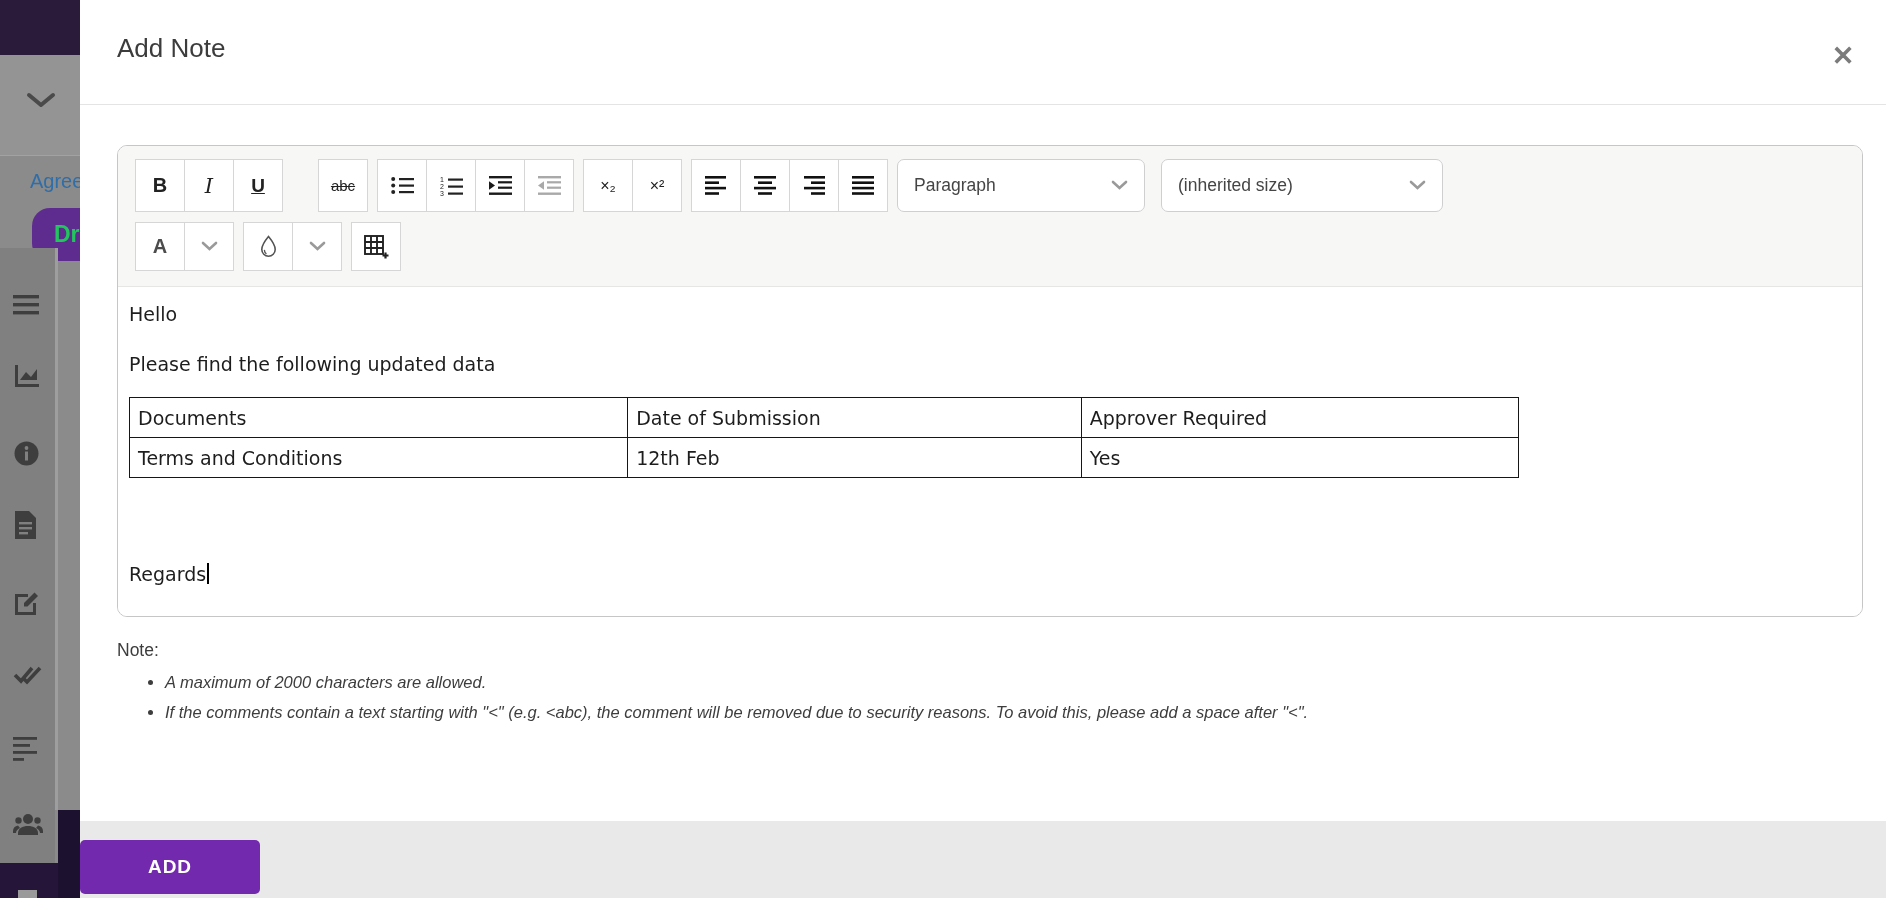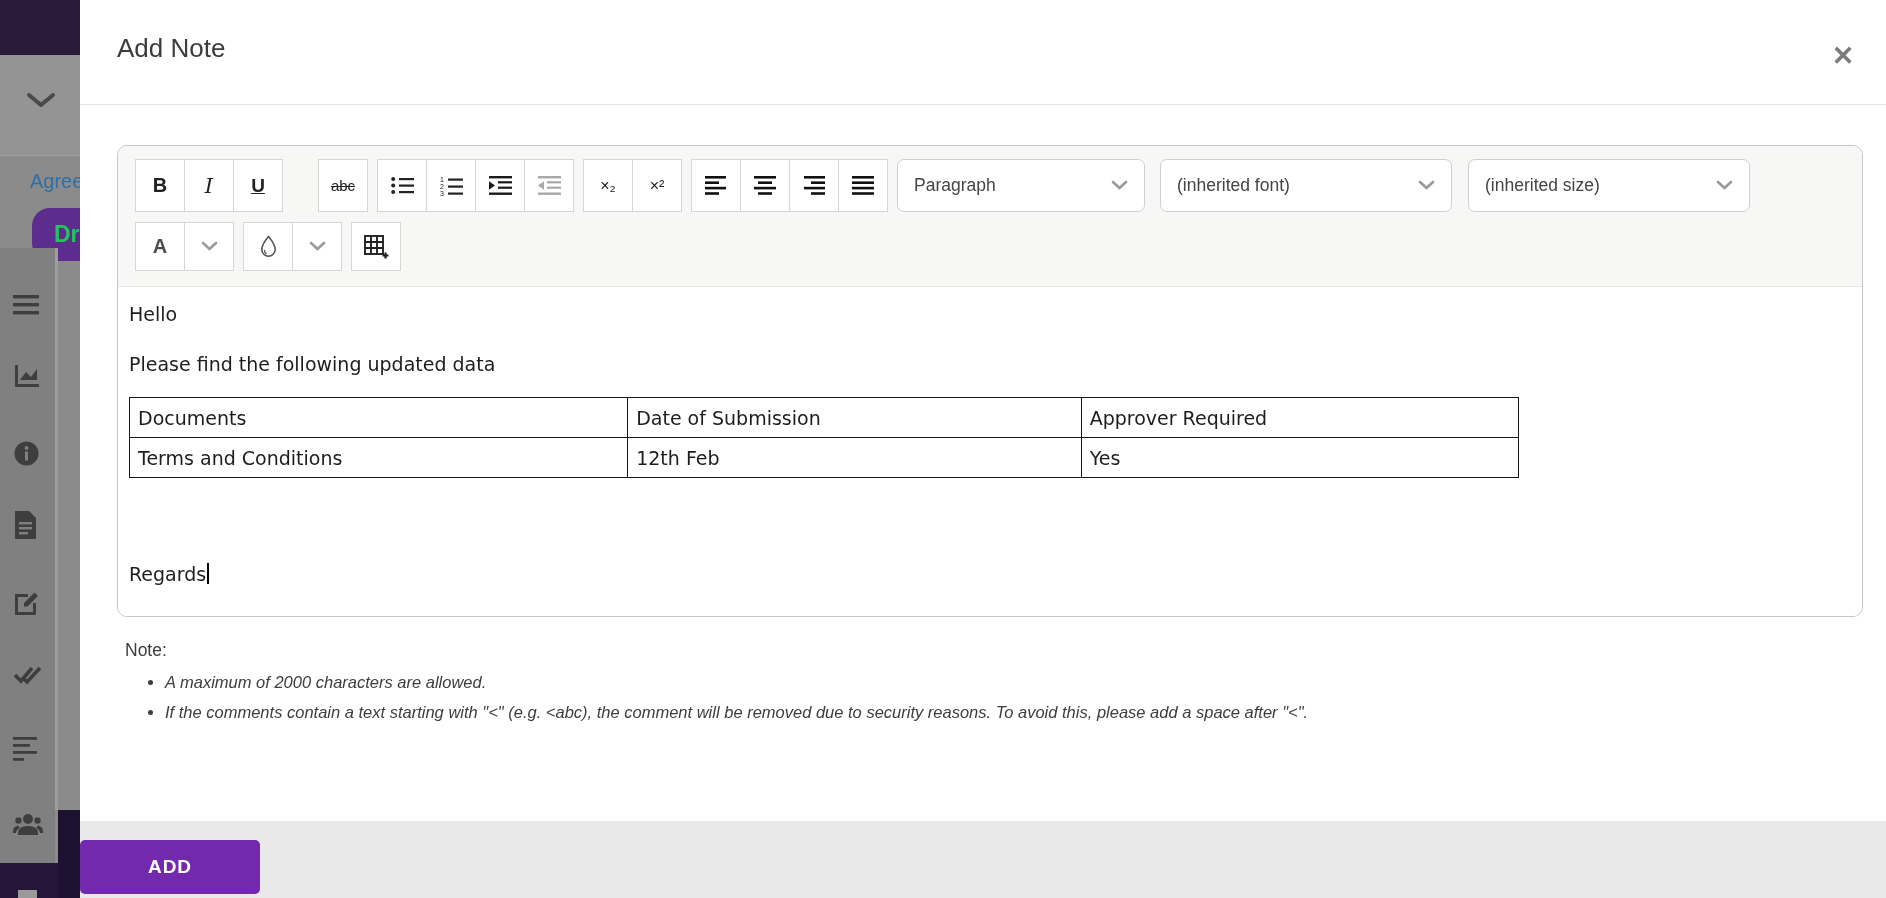--- a/index.html
+++ b/index.html
@@ -66,21 +66,21 @@
   .ec-p { line-height:26px; }
   .ec-p2 { margin-top:24px; }
   .ec-regards { margin-top:83px; }
   .caret { display:inline-block; width:2px; height:21px; background:#000; margin-left:1px; vertical-align:-3px; }
   .ec-table { border-collapse:collapse; width:80.7%; margin-top:20px; }
   .ec-table th, .ec-table td { border:1px solid #161616; font-weight:400; text-align:left;
                                font-size:19px; padding:6px 8px; height:40px; }
 
   
   .note-block { margin-top:23px; color:#3d3d3d; }
-  .note-label { font-size:17.5px;margin-left:8px; }
+  .note-label { font-size:17.5px; }
   .note-list { margin:11px 0 0 48px; }
   .note-list li { font-style:italic; font-size:16.5px; margin-bottom:9px; line-height:21px; }
 
   
   .modal-footer { position:absolute; left:0; bottom:0; width:1806px; height:90px; background:#e9e9e9;
                   display:flex; justify-content:flex-start; }
   .add-btn { margin-top:19px; width:180px; height:54px; background:#7229ae; color:#fff;
              border:none; border-radius:5px; font-size:19px; font-weight:bold;
              letter-spacing:1px; cursor:pointer; font-family:"Liberation Sans", sans-serif; }
 </style>
@@ -257,26 +257,20 @@
                 <svg width="22" height="19" viewBox="0 0 22 19" fill="#111">
                     <rect y="0" width="22" height="2.6"></rect>
                     <rect y="5.4" width="22" height="2.6"></rect>
                     <rect y="10.8" width="22" height="2.6"></rect>
                     <rect y="16.2" width="22" height="2.6"></rect>
                   </svg>
               </button>
             </div>
             <div class="tb-select sel-paragraph">
               <span class="sel-label">Paragraph</span>
-              <span><svg width="17" height="11" viewBox="0 0 17 11">
-                    <path d="M2 2l6.5 6L15 2" fill="none" stroke="#9a9a9a" stroke-width="2.6" stroke-linecap="round"></path>
-                  </svg></span>
-            </div>
-            <div class="tb-select sel-font">
-              <span class="sel-label">(inherited font)</span>
               <span><svg width="17" height="11" viewBox="0 0 17 11">
                     <path d="M2 2l6.5 6L15 2" fill="none" stroke="#9a9a9a" stroke-width="2.6" stroke-linecap="round"></path>
                   </svg></span>
             </div>
             <div class="tb-select sel-size">
               <span class="sel-label">(inherited size)</span>
               <span><svg width="17" height="11" viewBox="0 0 17 11">
                     <path d="M2 2l6.5 6L15 2" fill="none" stroke="#9a9a9a" stroke-width="2.6" stroke-linecap="round"></path>
                   </svg></span>
             </div>

